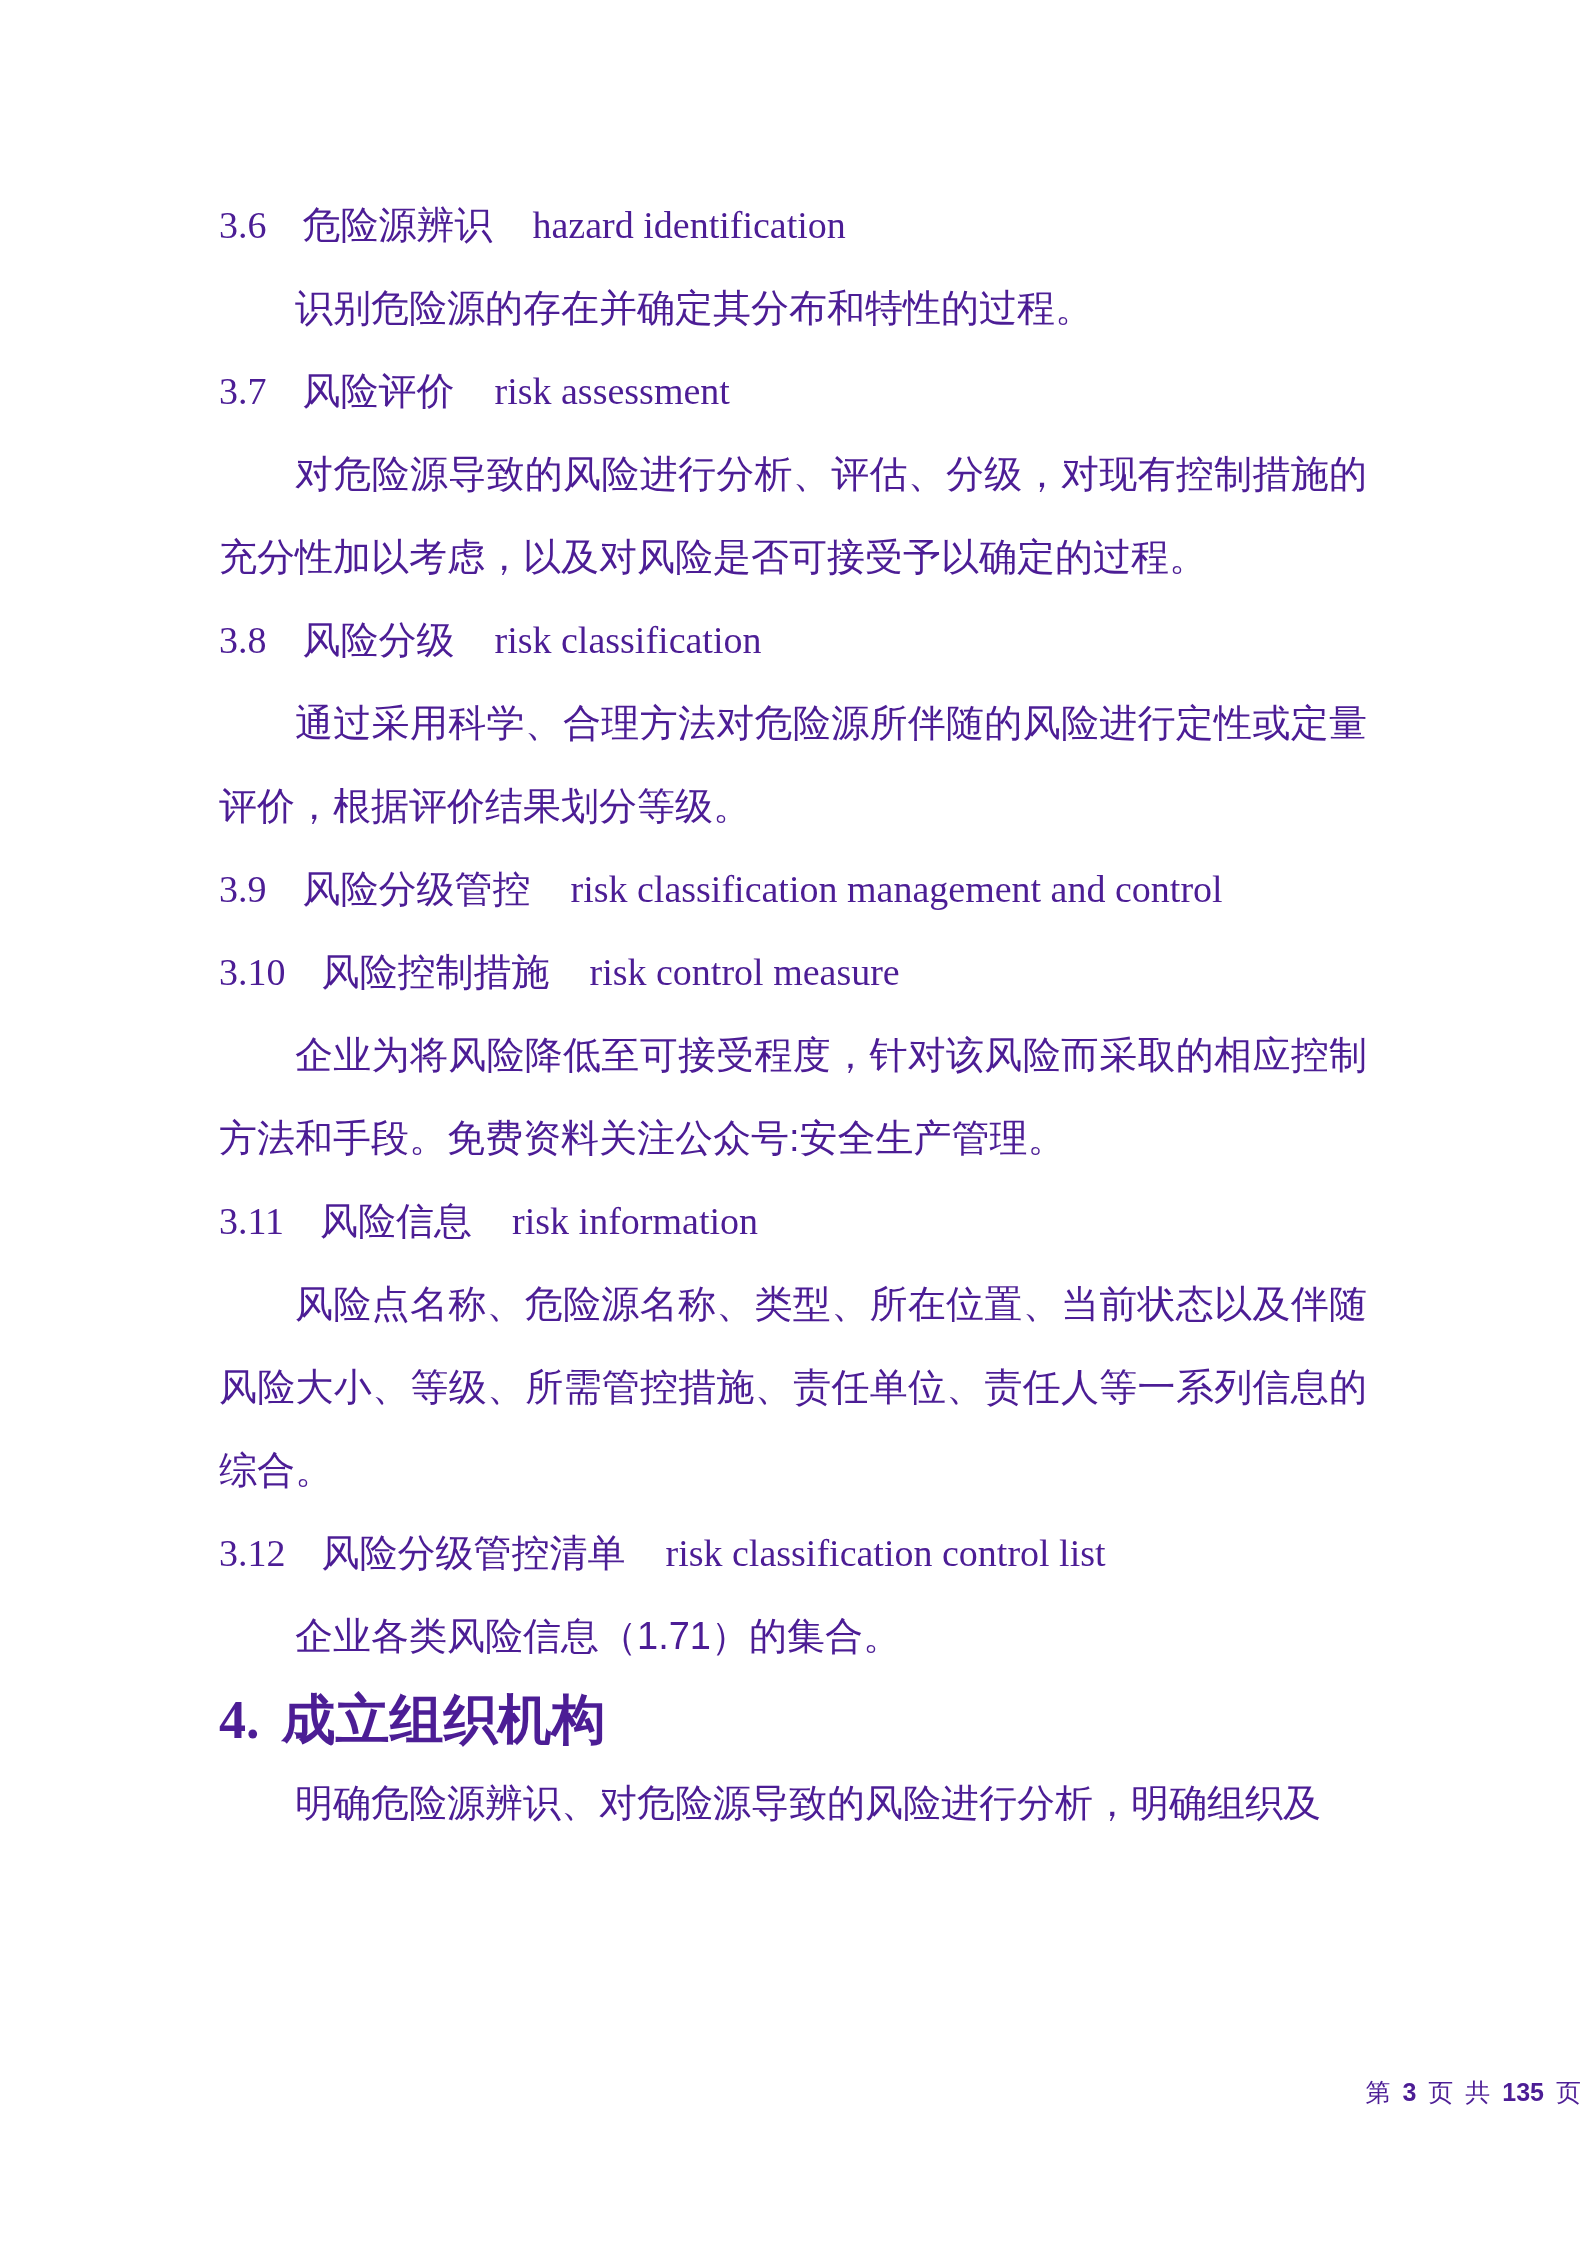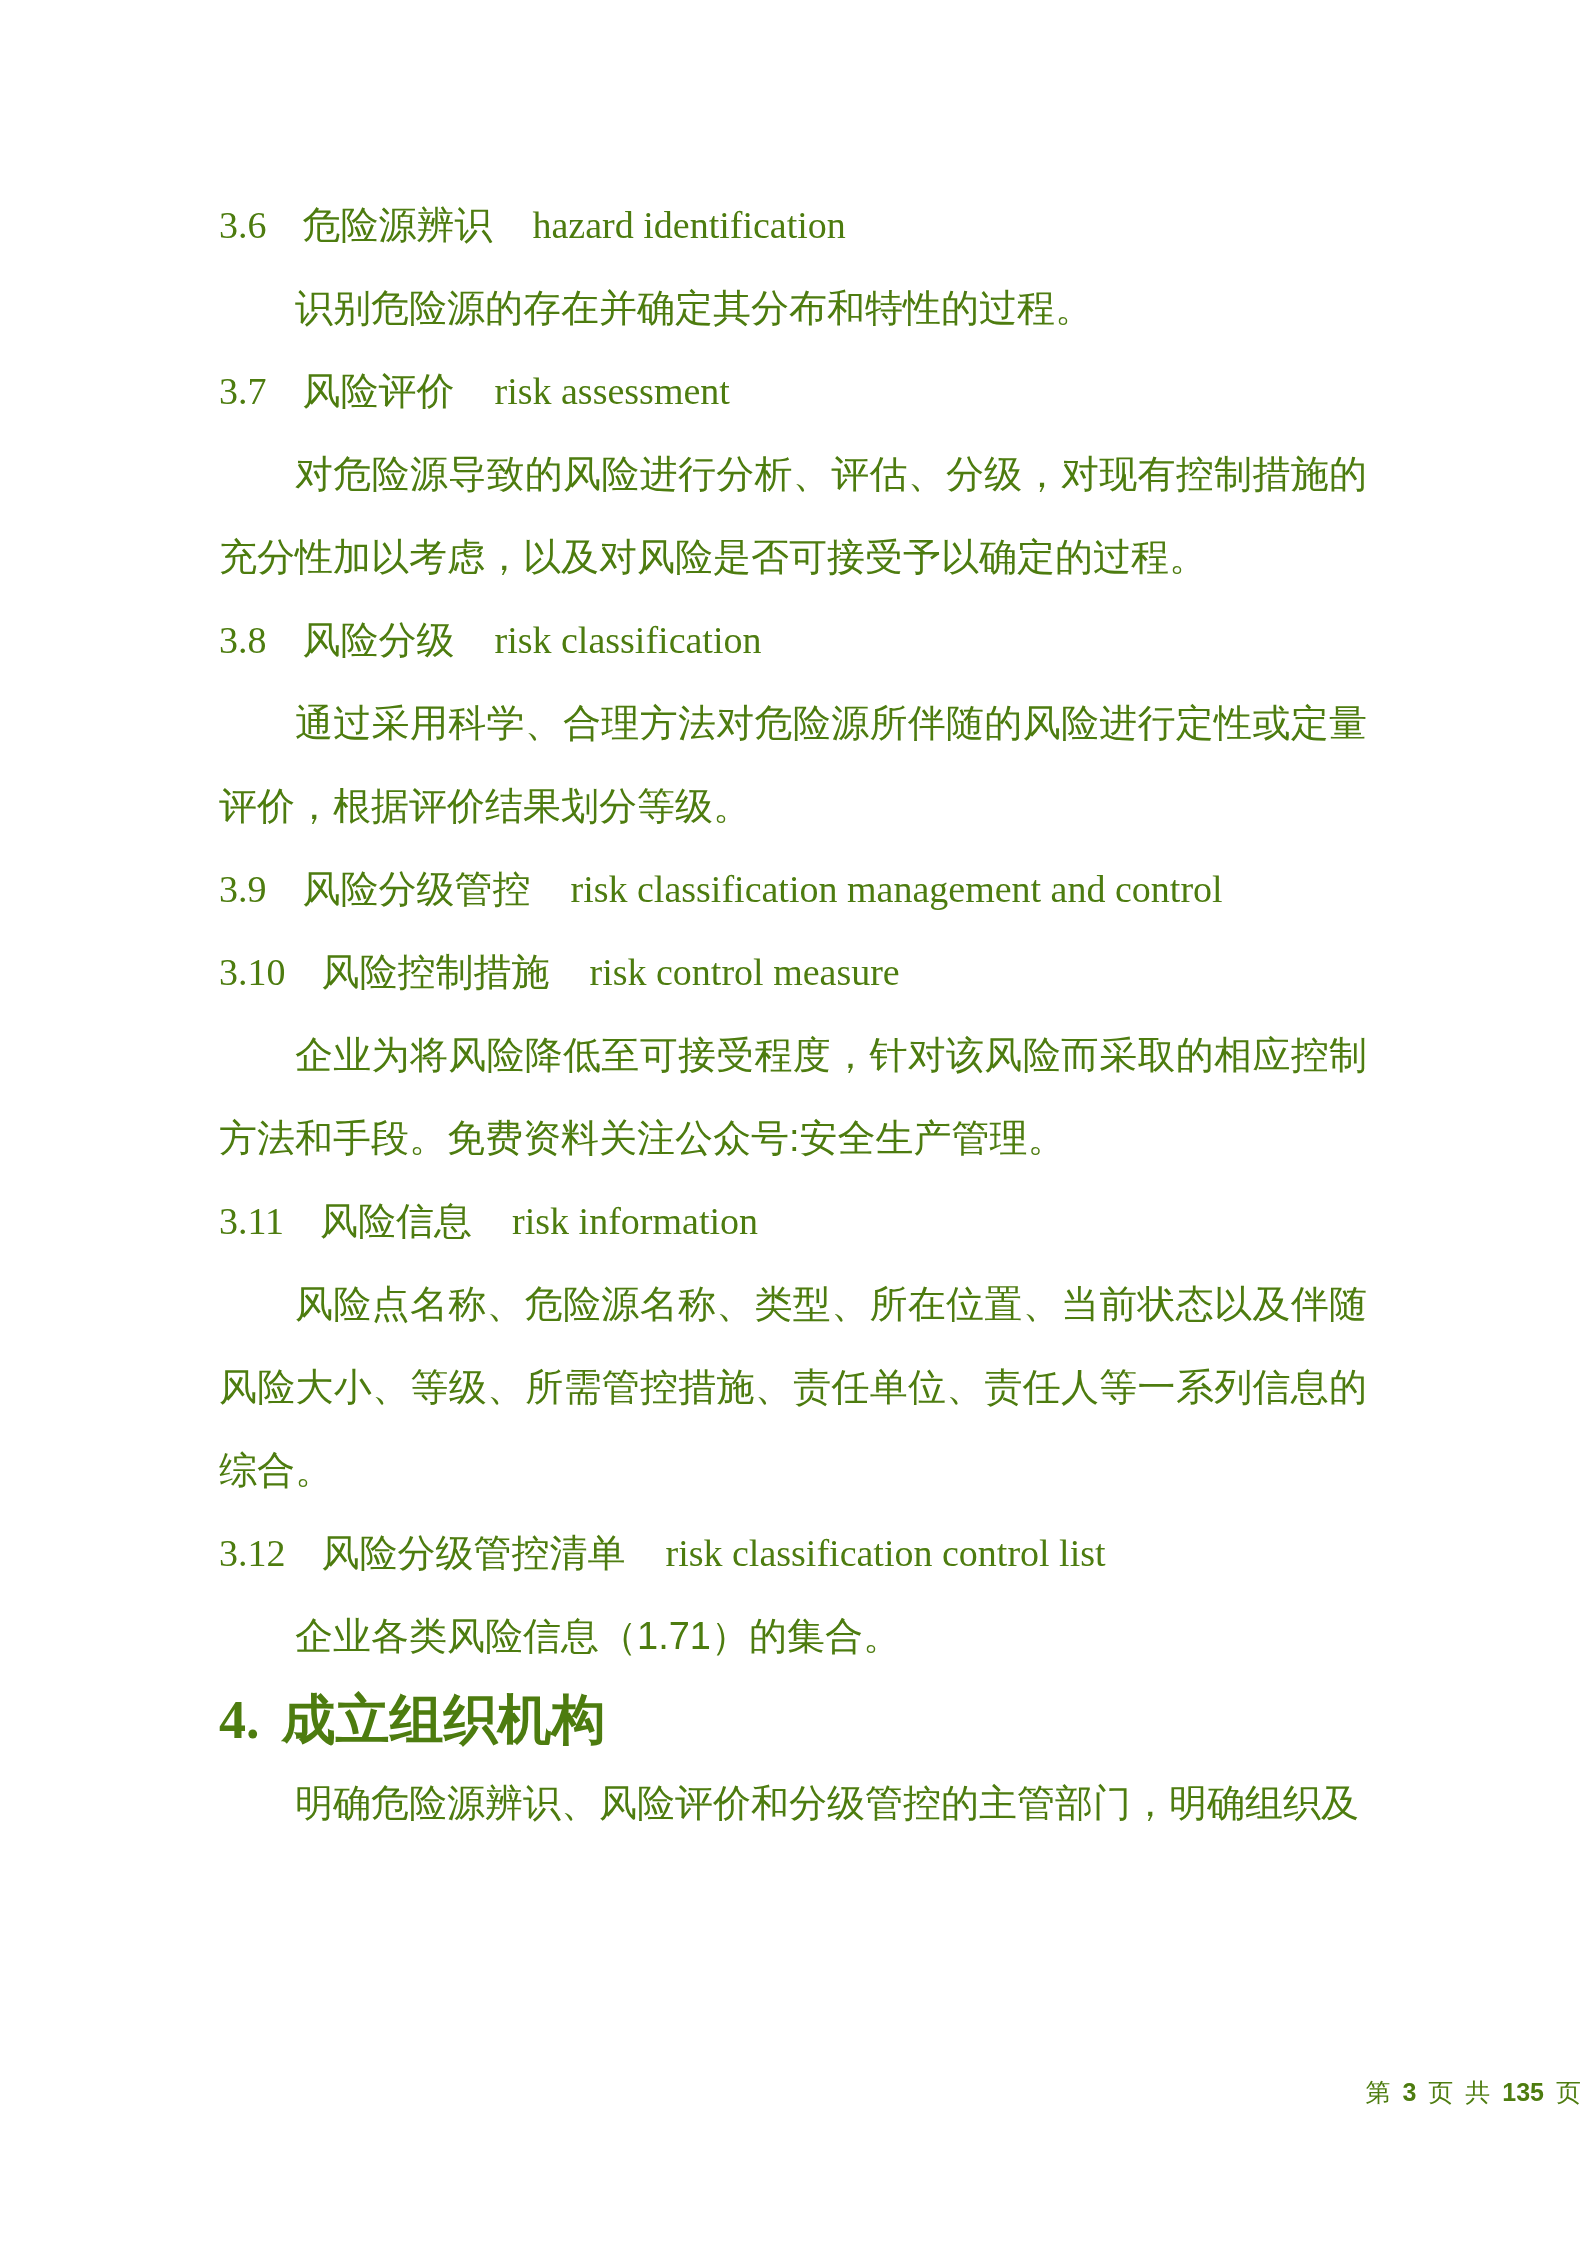--- a/index.html
+++ b/index.html
@@ -1,21 +1,21 @@
 <!DOCTYPE html>
 <html><head>
 <meta charset="utf-8">
 <style>
   html,body{margin:0;padding:0;background:#ffffff;}
   .page{
     position:relative;
     width:1587px;
     height:2245px;
     background:#ffffff;
-    color:#4d7c0f;
+    color:#4c1d95;
     font-family:"Liberation Sans", sans-serif;
     overflow:hidden;
   }
   .content{
     position:absolute;
     left:219px;
     top:184px;
     width:1148px;
     font-size:38px;
     line-height:83px;
@@ -115,21 +115,21 @@
       <div class="term-heading">
         <span class="term-num">3.12</span><span class="term-zh">风险分级管控清单</span><span class="term-en">risk classification control list</span>
       </div>
       <div class="para">企业各类风险信息（1.71）的集合。</div>
     </div>
 
     <div class="chapter-section">
       <div class="chapter-heading">
         <span class="chapter-num">4.</span><span class="chapter-title">成立组织机构</span>
       </div>
-      <div class="para">明确危险源辨识、风险评价和分级管控的主管部门，明确组织及</div>
+      <div class="para">明确危险源辨识、对危险源导致的风险进行分析，明确组织及</div>
     </div>
 
   </div>
 
   <div class="footer">
     <span>第</span><span class="digits">3</span><span>页</span><span>共</span><span class="digits">135</span><span>页</span>
   </div>
 </div>
 
 </body></html>

